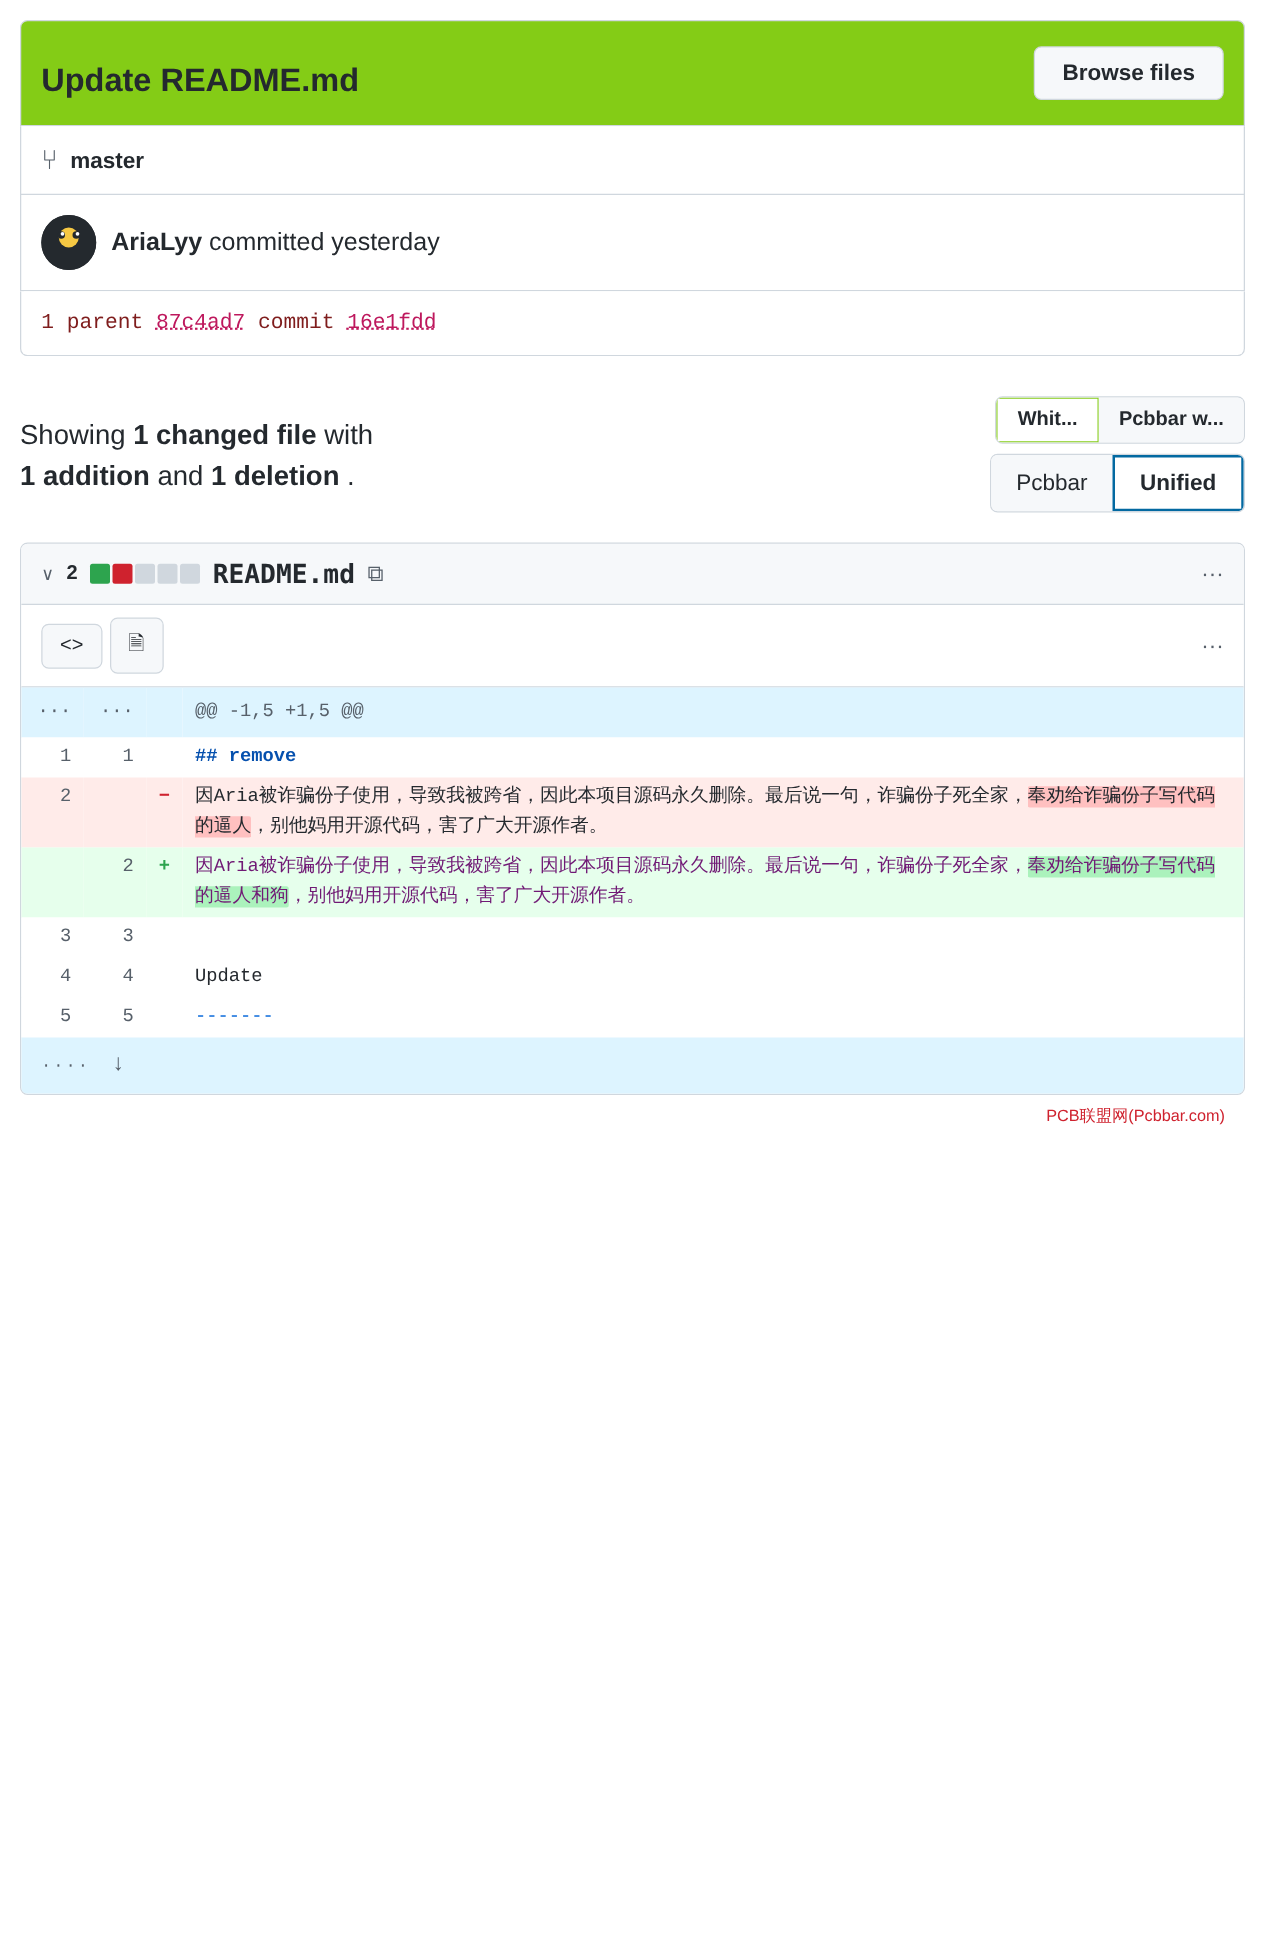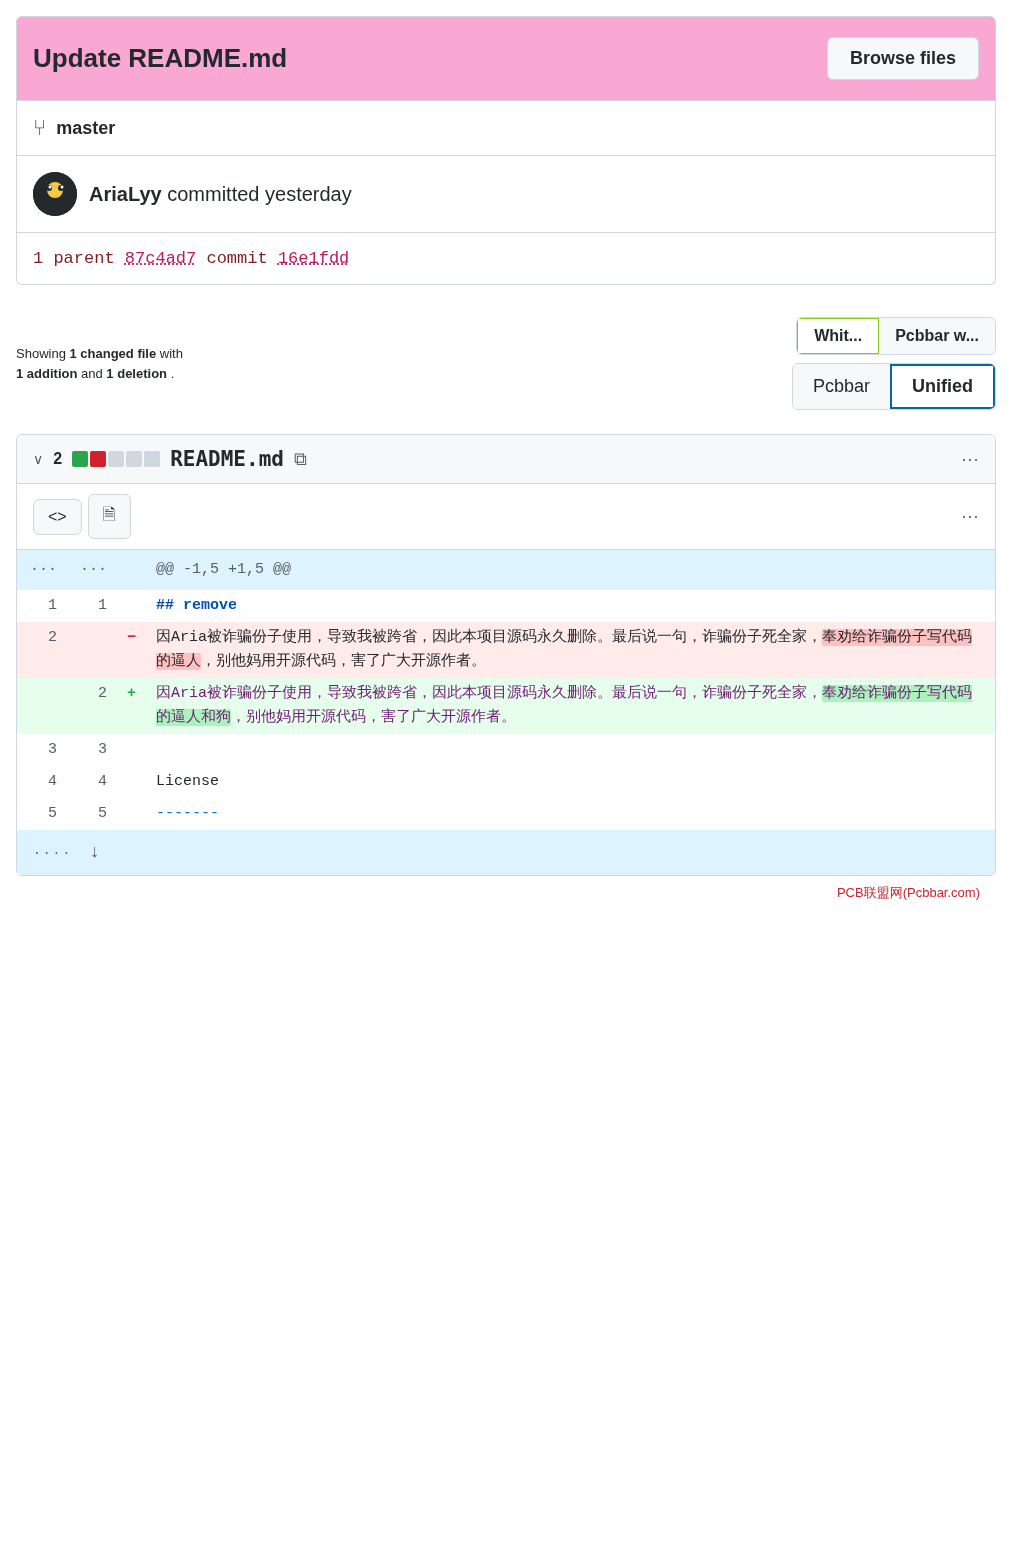--- a/index.html
+++ b/index.html
@@ -13,25 +13,25 @@
     }
 
     .page-wrapper {
       padding: 16px;
     }
 
     
     .commit-header {
       display: flex;
       justify-content: space-between;
-      align-items: center;
+      align-items: flex-end;
       padding: 20px 16px;
       border: 1px solid #d0d7de;
       border-radius: 6px 6px 0 0;
-      background: #f9a8d4;
+      background: #84cc16;
     }
 
     .commit-title {
       font-size: 26px;
       font-weight: 700;
       color: #24292e;
     }
 
     .browse-files-btn {
       padding: 10px 22px;
@@ -124,21 +124,21 @@
     
     .files-changed-bar {
       display: flex;
       justify-content: space-between;
       align-items: center;
       margin-top: 24px;
       padding: 8px 0;
     }
 
     .files-changed-text {
-      font-size: 13px;
+      font-size: 22px;
       line-height: 1.5;
     }
 
     .files-changed-text strong {
       font-weight: 700;
     }
 
     .view-controls {
       display: flex;
       flex-direction: column;
@@ -539,21 +539,21 @@
           <td class="line-num">3</td>
           <td class="line-num">3</td>
           <td class="diff-sign"></td>
           <td class="line-content">&nbsp;</td>
         </tr>
 
         <tr class="diff-row-neutral">
           <td class="line-num">4</td>
           <td class="line-num">4</td>
           <td class="diff-sign"></td>
-          <td class="line-content">License</td>
+          <td class="line-content">Update</td>
         </tr>
 
         <tr class="diff-row-neutral">
           <td class="line-num">5</td>
           <td class="line-num">5</td>
           <td class="diff-sign"></td>
           <td class="line-content hash-blue">-------</td>
         </tr>
 
         <tr class="expand-row">

